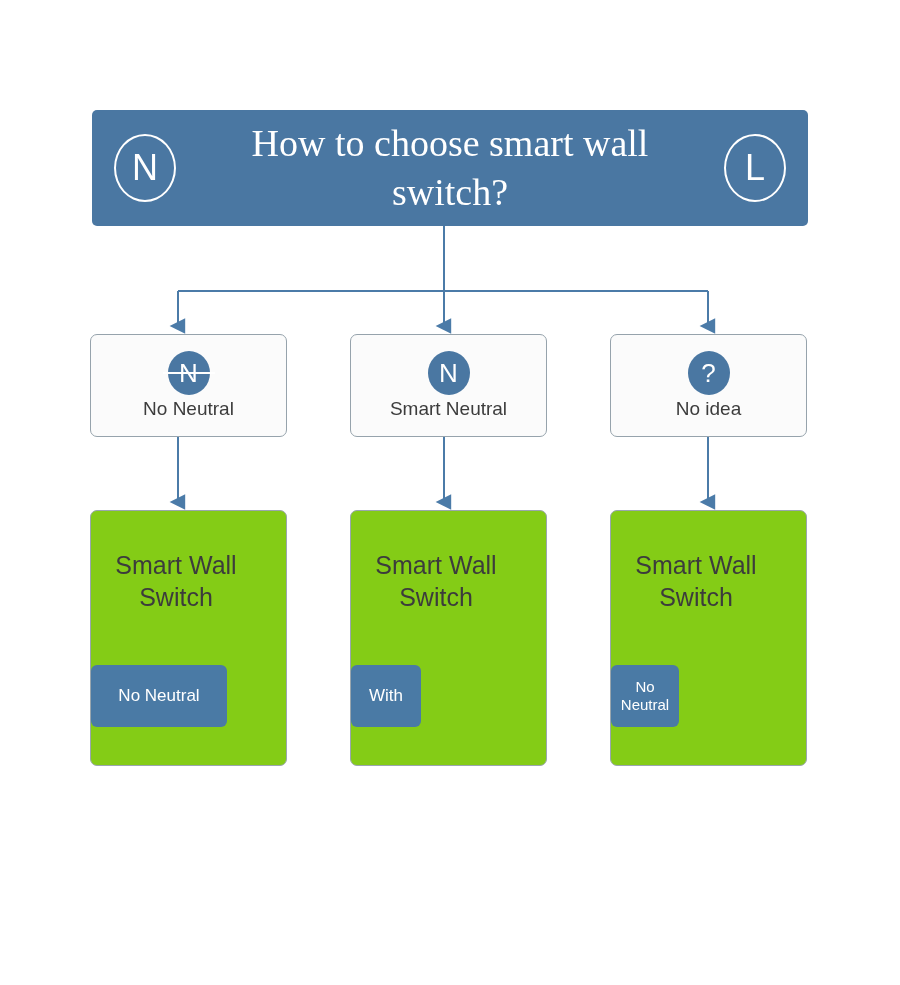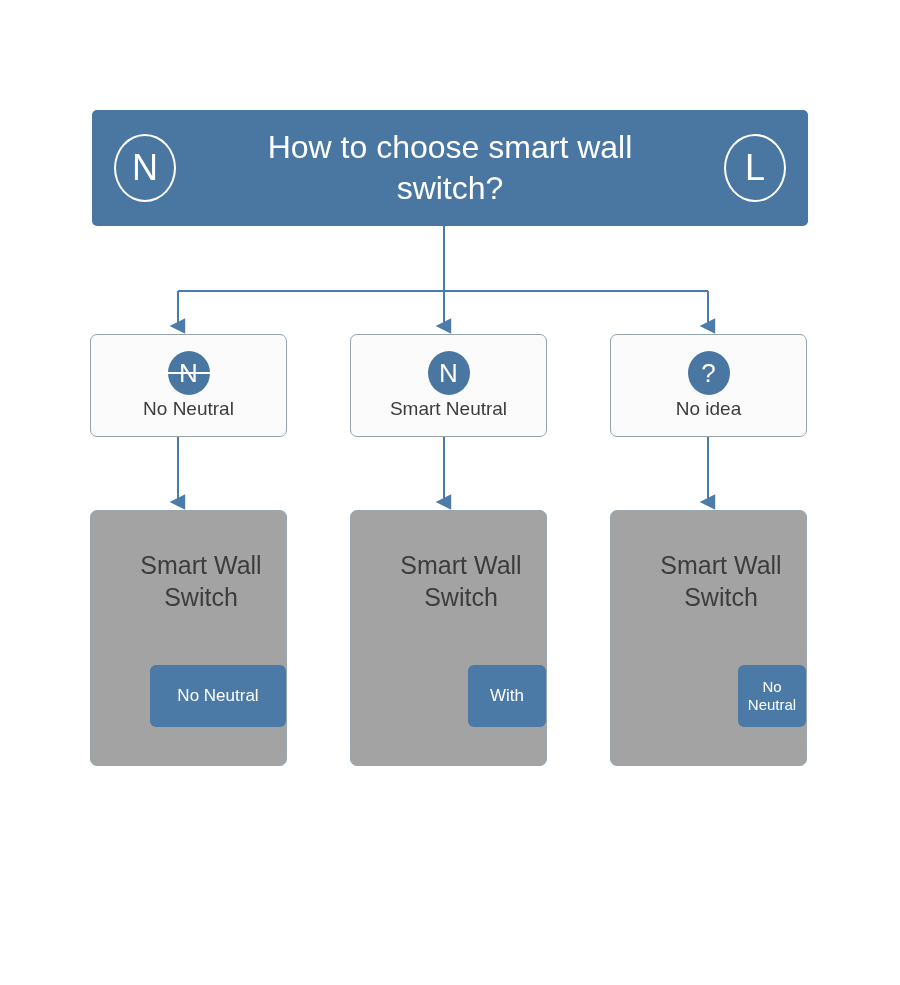--- a/index.html
+++ b/index.html
@@ -57,25 +57,26 @@
     justify-content: center;
     color: #ffffff;
     font-size: 36px;
     line-height: 1;
     font-weight: 400;
   }
   .hdr-title {
     flex: 1 1 auto;
     text-align: center;
     color: #ffffff;
-    font-size: 32px;
+    font-size: 38px;
     line-height: 1.28;
     padding: 0 6px;
     max-width: 470px;
     margin: 4px auto;
+    font-family: Liberation Serif, serif;
   }
 
   
   .choice-box {
     position: absolute;
     width: 197px;
     height: 103px;
     top: 334px;
     background: #fbfbfb;
     border: 1px solid #96a3ac;
@@ -118,27 +119,27 @@
     color: #3c3c3c;
     line-height: 1.1;
   }
 
   
   .product-card {
     position: absolute;
     top: 510px;
     width: 197px;
     height: 256px;
-    background: #a3a3a3;
+    background: #84cc16;
     border: 1px solid #9aa6ae;
     border-radius: 7px;
     box-sizing: border-box;
     display: flex;
     flex-direction: column;
-    align-items: flex-end;
+    align-items: flex-start;
     gap: 11px;
   }
   .product-card.p1 { left: 90px; }
   .product-card.p2 { left: 350px; }
   .product-card.p3 { left: 610px; }
 
   .card-title {
     margin-top: 38px;
     font-size: 25px;
     line-height: 1.28;
@@ -246,21 +247,21 @@
   <div class="product-card p1">
     <div class="card-title">Smart Wall Switch</div>
     <div class="btn-row">
       <div class="sw-btn wide">No Neutral</div>
     </div>
   </div>
 
   <div class="product-card p2">
     <div class="card-title">Smart Wall Switch</div>
     <div class="btn-row">
-      <div class="sw-btn wide" style="width:78px;font-size:17px;">With</div>
+      <div class="sw-btn wide" style="width:70px;font-size:17px;">With</div>
     </div>
   </div>
 
   <div class="product-card p3">
     <div class="card-title">Smart Wall Switch</div>
     <div class="btn-row">
       <div class="sw-btn square-lg">No Neutral</div>
     </div>
   </div>
 

